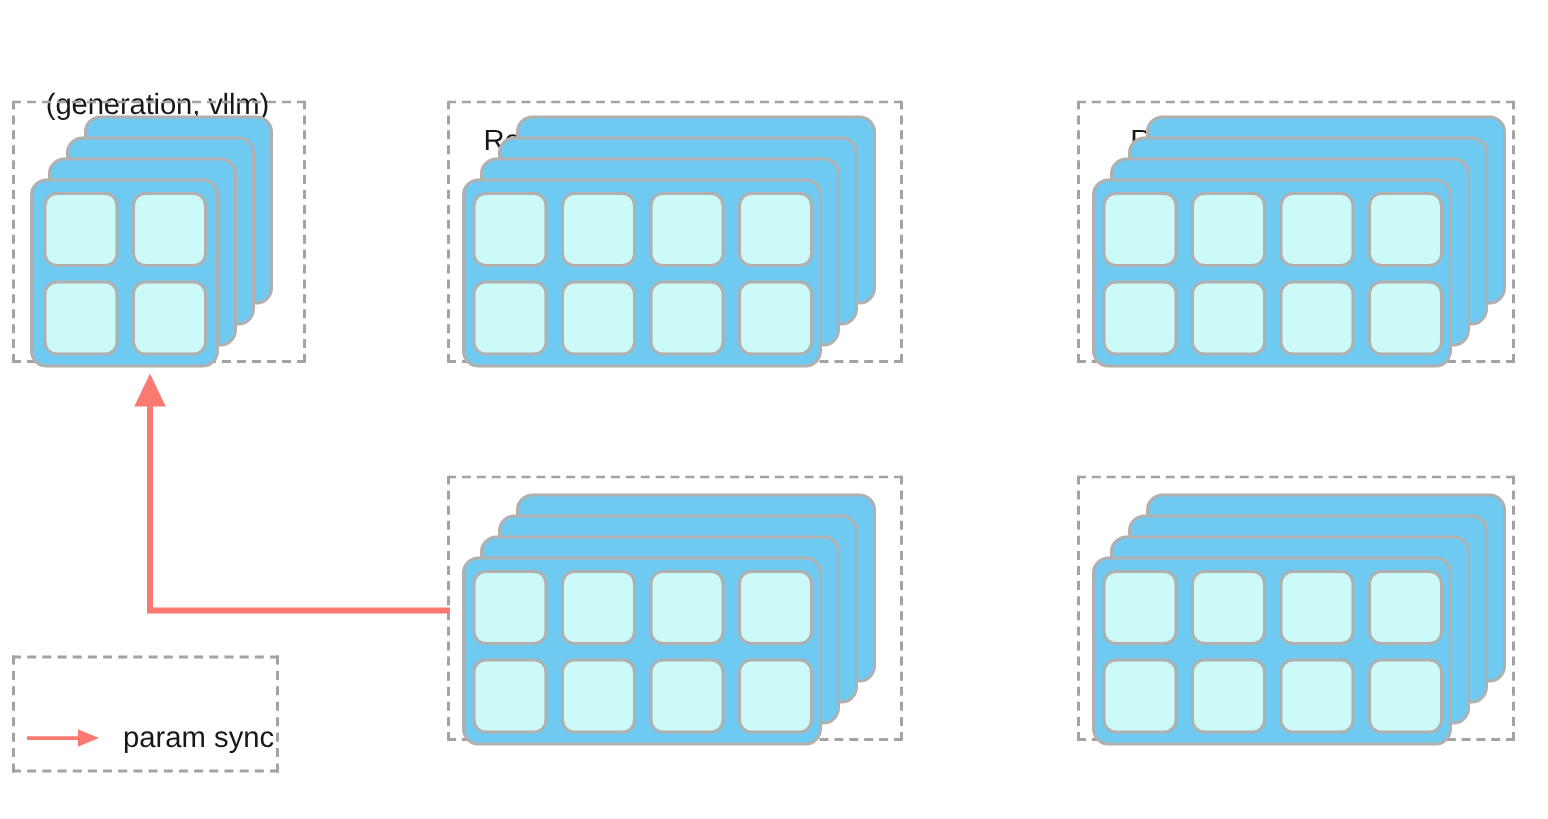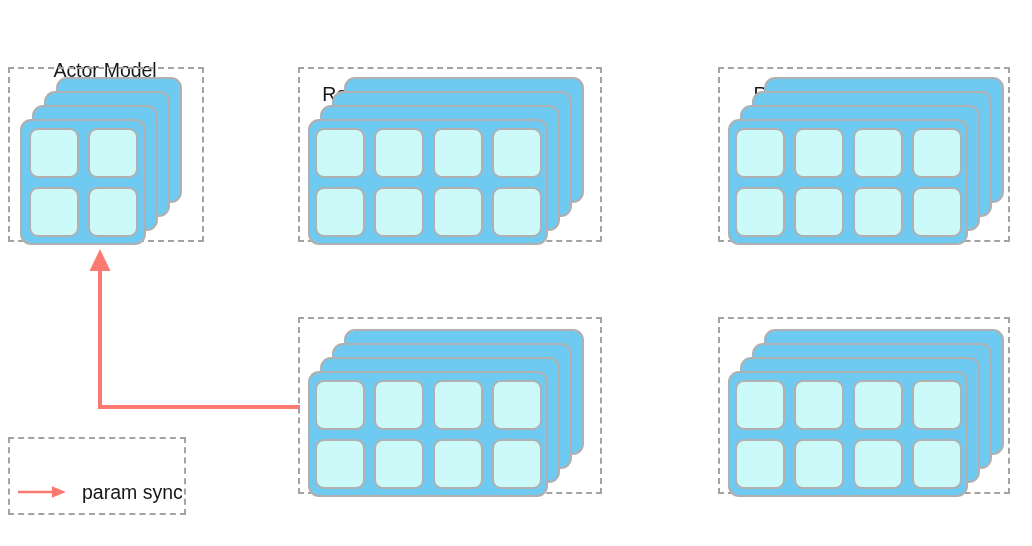--- a/index.html
+++ b/index.html
@@ -104,21 +104,20 @@
     white-space: pre;
     font-family: "Liberation Sans", sans-serif;
   }
 </style>
 </head>
 <body>
 
 <div id="canvas">
 
   <div class="title" style="left:0px; top:8px; width:210px;">
-    <div>Actor Model</div>
     <div>(generation, vllm)</div>
   </div>
 
   <div class="group-box" style="left:8px; top:67px; width:196px; height:175px;">
     <div class="stack">
       <div class="card" style="left:46px; top:8px; width:126px; height:126px;"></div>
       <div class="card" style="left:34px; top:22px; width:126px; height:126px;"></div>
       <div class="card" style="left:22px; top:36px; width:126px; height:126px;"></div>
       <div class="card front grid-2x2" style="left:10px; top:50px; width:126px; height:126px;">
         <div class="chip"></div>

